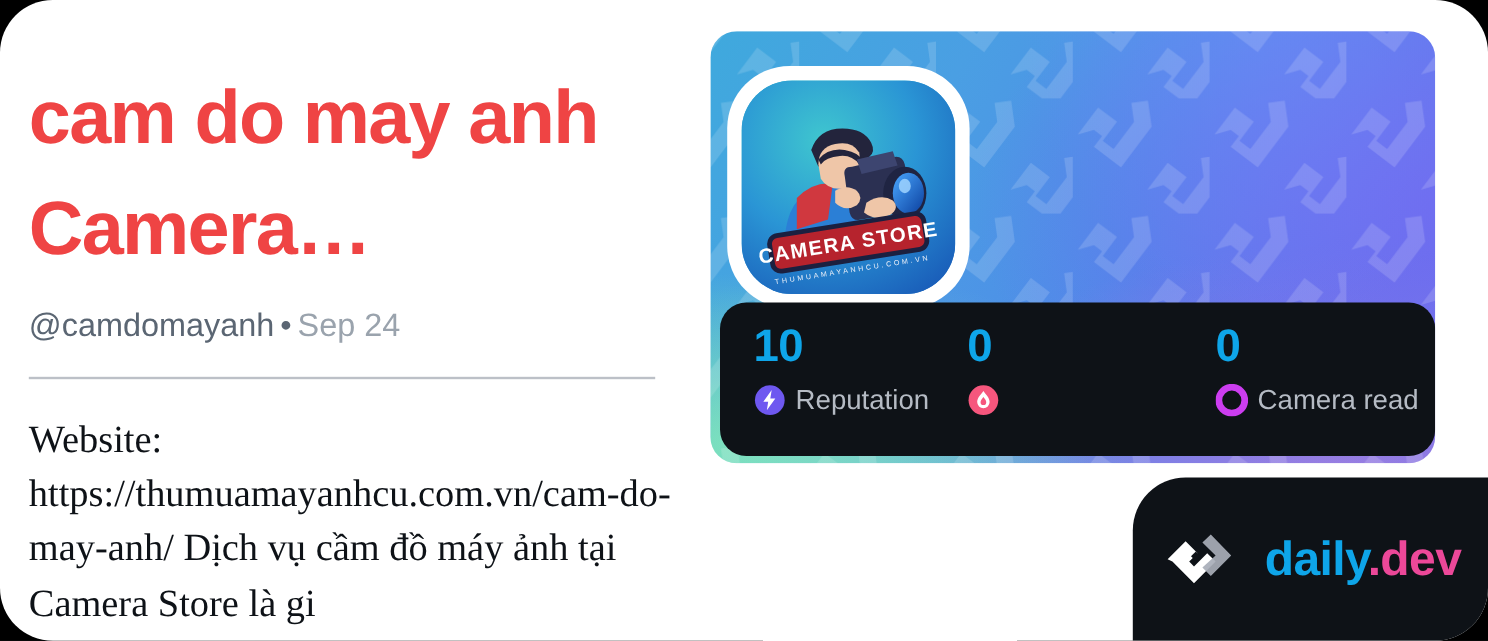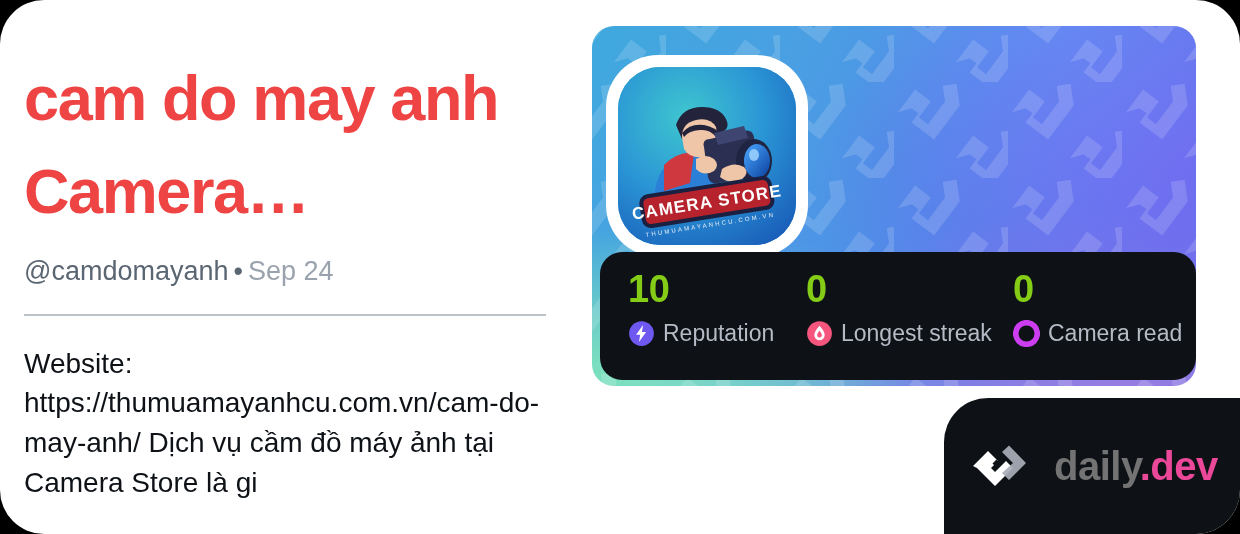--- a/index.html
+++ b/index.html
@@ -49,25 +49,26 @@
   #divider {
     margin-top: 26px;
     margin-left: 0;
     width: 522px;
     height: 2px;
     background: #bcc0c7;
   }
 
   #post-body {
     margin-top: 28px;
-    font-size: 28px;
+    font-size: 32px;
     line-height: 1.42;
     color: #0e1217;
     width: 540px;
     word-break: break-word;
+    font-family: Liberation Serif, serif;
   }
 
   
   #right-panel {
     position: absolute;
     left: 592px; top: 26px;
     width: 612px; height: 362px;
   }
 
   #cover-image {
@@ -124,21 +125,21 @@
     display: flex;
   }
   .stat-block { flex: 0 0 auto; }
   .stat-block.reputation { width: 178px; }
   .stat-block.streak     { width: 207px; }
   .stat-block.posts      { width: auto; }
 
   .stat-value {
     font-size: 38px;
     font-weight: 700;
-    color: #84cc16;
+    color: #0ea5e9;
     line-height: 1.05;
     letter-spacing: -0.5px;
   }
   .stat-label-row {
     display: flex;
     align-items: center;
     gap: 8px;
     margin-top: 10px;
   }
   .stat-label {
@@ -161,21 +162,21 @@
     padding-left: 28px;
   }
   #brand-logo-mark { width: 66px; height: 42px; flex: 0 0 auto; }
   #brand-wordmark {
     margin-left: 16px;
     font-size: 40px;
     font-weight: 700;
     letter-spacing: -0.5px;
     line-height: 1;
   }
-  #brand-name { color: #737373; margin-top: 46px; }
+  #brand-name { color: #0ea5e9; margin-top: 46px; }
   #brand-tld  { color: #ec4899; font-weight: 700; }
 </style>
 </head>
 <body>
 
 <div id="card">
 
   <div id="left-panel">
 
     <div id="post-title">cam do may anh Camera…</div>
@@ -263,21 +264,20 @@
         </div>
 
         <div class="stat-block streak">
           <div class="stat-value">0</div>
           <div class="stat-label-row">
             <svg class="stat-icon" viewBox="0 0 24 24">
               <circle cx="12" cy="12" r="11" fill="#f6567d"></circle>
               <path d="M12 5.2 c2.6 3.4 4.6 5.4 4.6 8.2 a4.6 4.6 0 0 1 -9.2 0 c0-2.8 2-4.8 4.6-8.2 z" fill="#ffffff"></path>
               <path d="M12 9.6 c1.2 1.7 2.1 2.6 2.1 3.9 a2.1 2.1 0 0 1 -4.2 0 c0-1.3 0.9-2.2 2.1-3.9 z" fill="#f6567d"></path>
             </svg>
-            <span class="stat-label">Longest streak</span>
           </div>
         </div>
 
         <div class="stat-block posts">
           <div class="stat-value">0</div>
           <div class="stat-label-row">
             <svg class="stat-icon" viewBox="0 0 24 24">
               <circle cx="12" cy="12" r="9.6" fill="none" stroke="#cc3df0" stroke-width="5"></circle>
             </svg>
             <span class="stat-label">Camera read</span>

